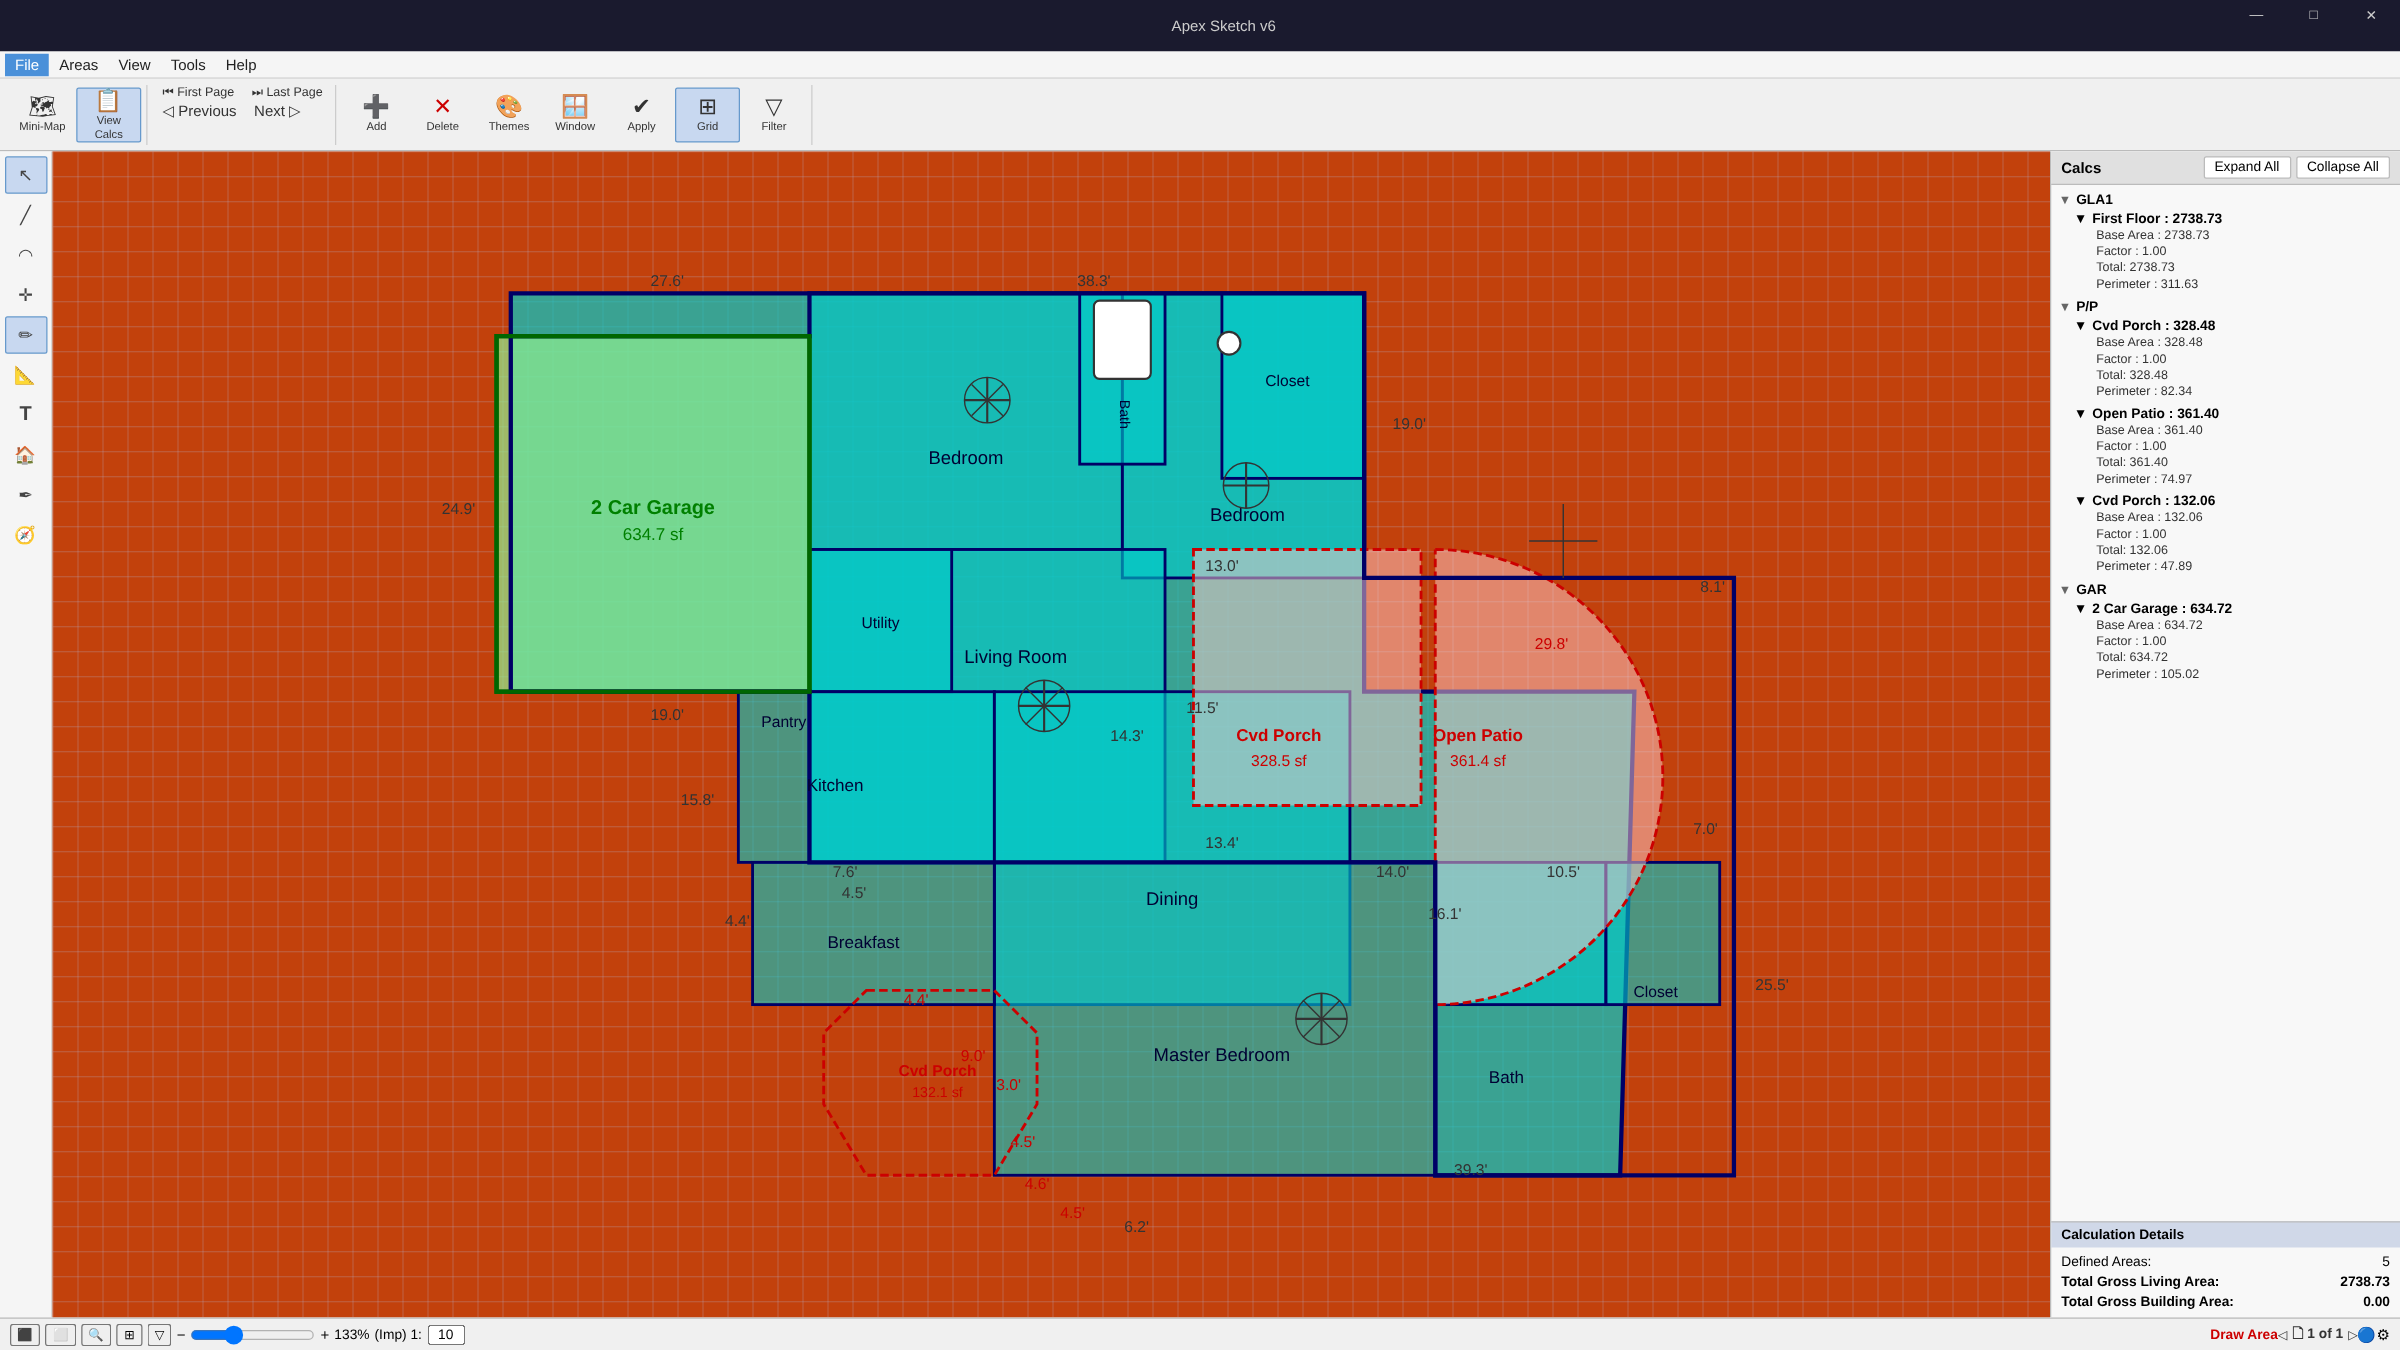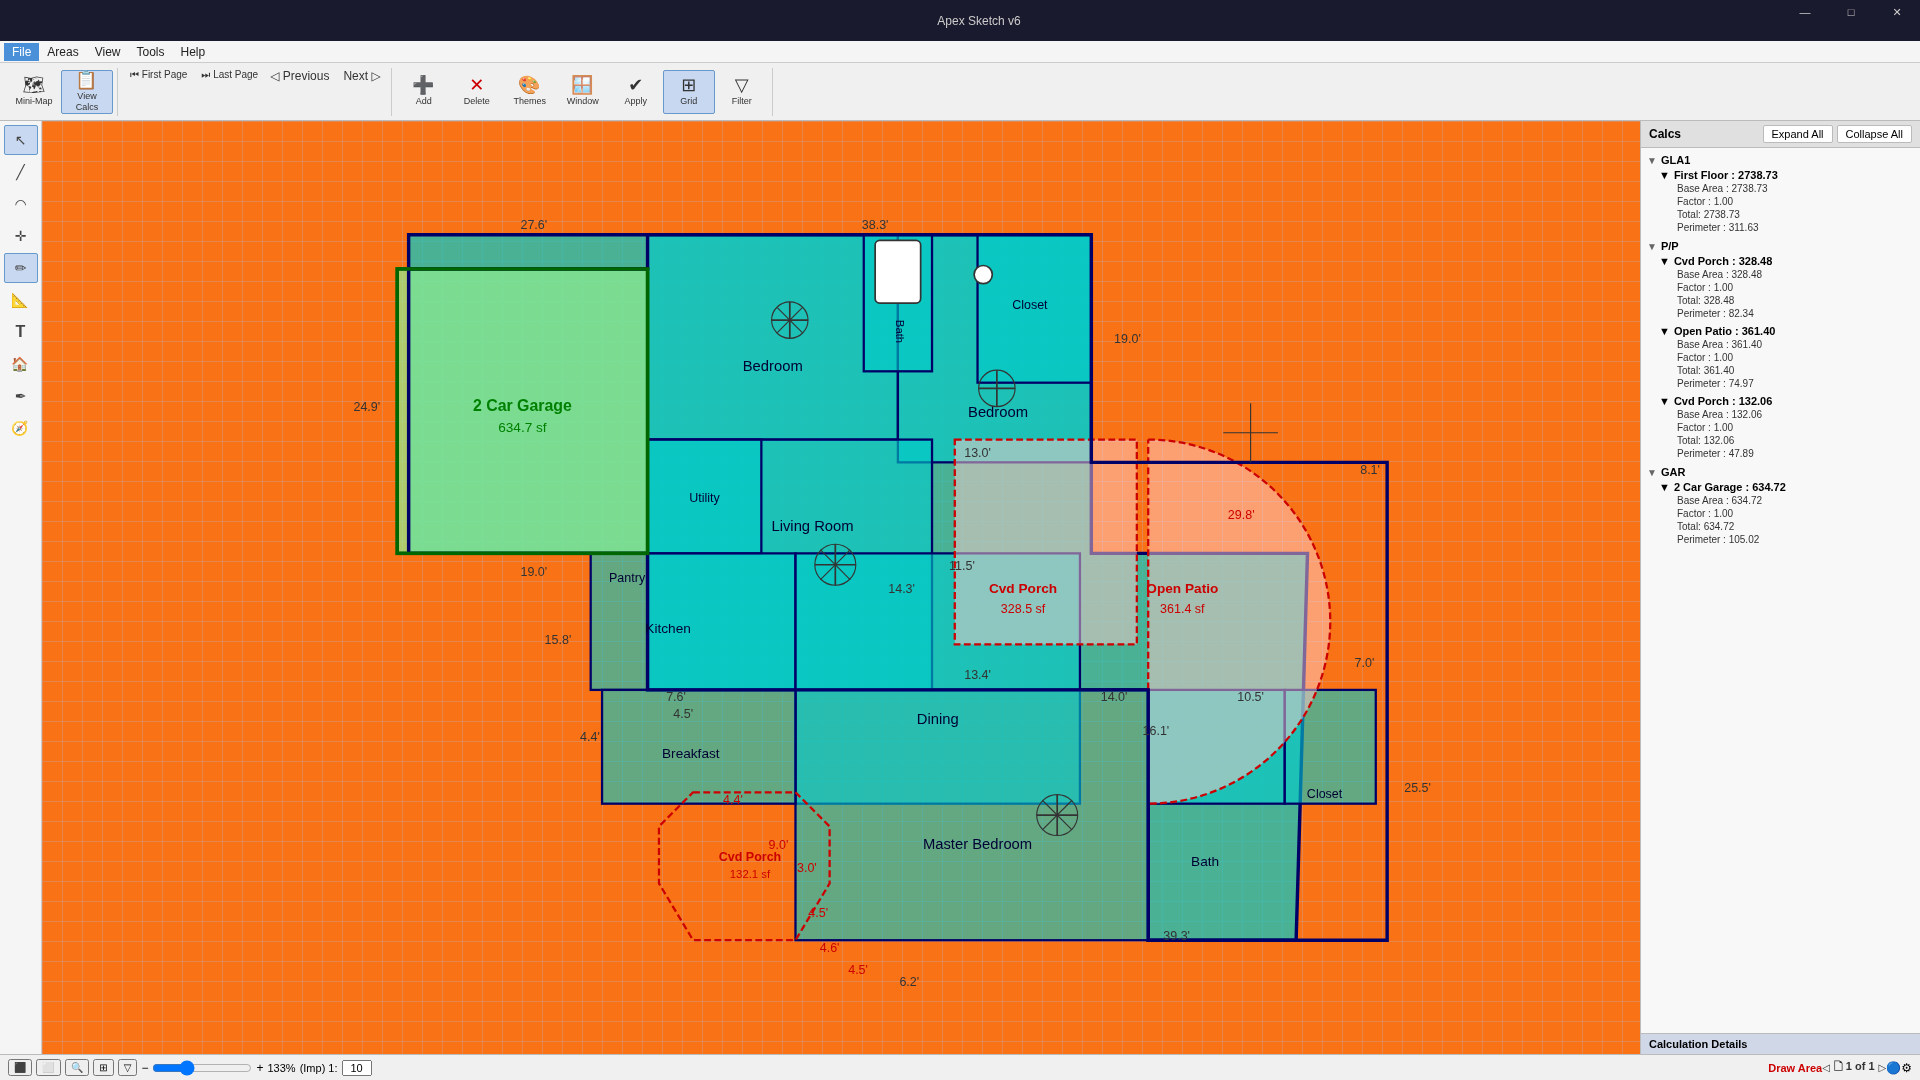--- a/index.html
+++ b/index.html
@@ -26,21 +26,21 @@
 
     
     .main { flex: 1; display: flex; overflow: hidden; }
 
     
     .left-panel { width: 42px; background: #f5f5f5; border-right: 1px solid #ccc; display: flex; flex-direction: column; align-items: center; padding: 4px 2px; gap: 2px; }
     .left-tool { width: 34px; height: 30px; display: flex; align-items: center; justify-content: center; cursor: pointer; border: 1px solid transparent; border-radius: 2px; font-size: 14px; color: #444; }
     .left-tool.active { background: #c8d8f0; border-color: #6699cc; }
 
     
-    .canvas-area { flex: 1; background: #f97316; position: relative; overflow: hidden; }
+    .canvas-area { flex: 1; background: #c2410c; position: relative; overflow: hidden; }
     .canvas-bg { width: 100%; height: 100%; background-image: 
       linear-gradient(rgba(180,180,210,0.3) 1px, transparent 1px),
       linear-gradient(90deg, rgba(180,180,210,0.3) 1px, transparent 1px);
       background-size: 20px 20px;
       position: absolute; top: 0; left: 0; }
 
     
     .floor-plan { position: absolute; top: 0; left: 0; width: 100%; height: 100%; }
 
     
@@ -102,21 +102,21 @@
     <div class="tool-btn">
       <span class="tool-icon">🗺</span>
       <span class="tool-label">Mini-Map</span>
     </div>
     <div class="tool-btn active">
       <span class="tool-icon">📋</span>
       <span class="tool-label">View<br>Calcs</span>
     </div>
   </div>
 
-  <div class="tool-group" style="flex-direction:row; align-items:flex-start; gap:0;">
+  <div class="tool-group" style="flex-direction:column; align-items:flex-start; gap:0;">
     <div style="display:flex; gap:2px;">
       <div class="nav-btn">⏮ First Page</div>
       <div class="nav-btn">⏭ Last Page</div>
     </div>
     <div style="display:flex; gap:2px;">
       <div class="nav-btn" style="font-size:12px;">◁ Previous</div>
       <div class="nav-btn" style="font-size:12px;">Next ▷</div>
     </div>
   </div>
 
@@ -386,20 +386,34 @@
           </div>
           <div class="calc-detail">Base Area : 634.72</div>
           <div class="calc-detail">Factor : 1.00</div>
           <div class="calc-detail">Total: 634.72</div>
           <div class="calc-detail">Perimeter : 105.02</div>
         </div>
       </div>
     </div>
 
     <div class="calc-details-bar">Calculation Details</div>
+    <div class="calc-totals">
+      <div class="calc-total-row">
+        <span>Defined Areas:</span>
+        <span>5</span>
+      </div>
+      <div class="calc-total-row bold">
+        <span>Total Gross Living Area:</span>
+        <span>2738.73</span>
+      </div>
+      <div class="calc-total-row bold">
+        <span>Total Gross Building Area:</span>
+        <span>0.00</span>
+      </div>
+    </div>
   </div>
 
 </div>
 
 <div class="status-bar">
   <div class="status-left">
     <button style="padding:1px 4px; font-size:10px; cursor:pointer;">⬛</button>
     <button style="padding:1px 4px; font-size:10px; cursor:pointer;">⬜</button>
     <button style="padding:1px 4px; font-size:10px; cursor:pointer;">🔍</button>
     <button style="padding:1px 4px; font-size:10px; cursor:pointer;">⊞</button>

